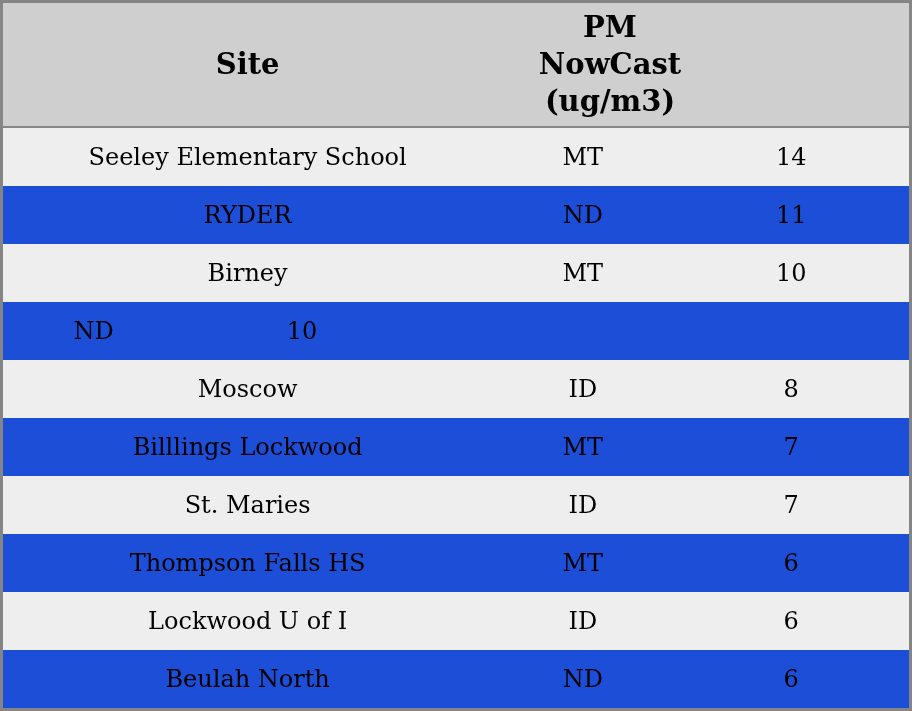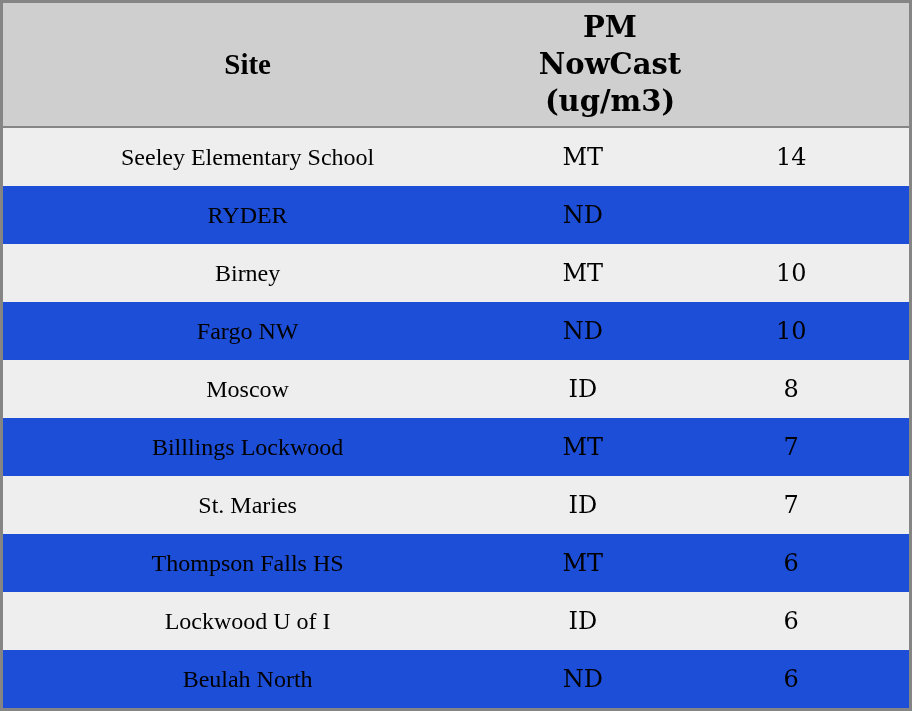--- a/index.html
+++ b/index.html
@@ -45,21 +45,21 @@
     font-size: 24px;
     background: #1d4ed8;
   }
   .table-row:nth-child(odd) {
     background: #eeeeee;
   }
 
   .cell {
     text-align: center;
   }
-  .col-site  { width: 54%; font-family: Liberation Serif, serif; }
+  .col-site  { width: 54%; }
   .col-state { width: 20%; }
   .col-pm    { width: 26%; }
 
   .header-row .col-pm {
     white-space: pre-line;
     text-align: center;
   }
 </style>
 </head>
 <body>
@@ -77,30 +77,30 @@
 
     <div class="table-row">
       <div class="cell col-site">Seeley Elementary School</div>
       <div class="cell col-state">MT</div>
       <div class="cell col-pm">14</div>
     </div>
 
     <div class="table-row">
       <div class="cell col-site">RYDER</div>
       <div class="cell col-state">ND</div>
+      <div class="cell col-pm">11</div>
     </div>
 
     <div class="table-row">
       <div class="cell col-site">Birney</div>
       <div class="cell col-state">MT</div>
       <div class="cell col-pm">10</div>
     </div>
 
     <div class="table-row">
-      <div class="cell col-site">Fargo NW</div>
       <div class="cell col-state">ND</div>
       <div class="cell col-pm">10</div>
     </div>
 
     <div class="table-row">
       <div class="cell col-site">Moscow</div>
       <div class="cell col-state">ID</div>
       <div class="cell col-pm">8</div>
     </div>
 

